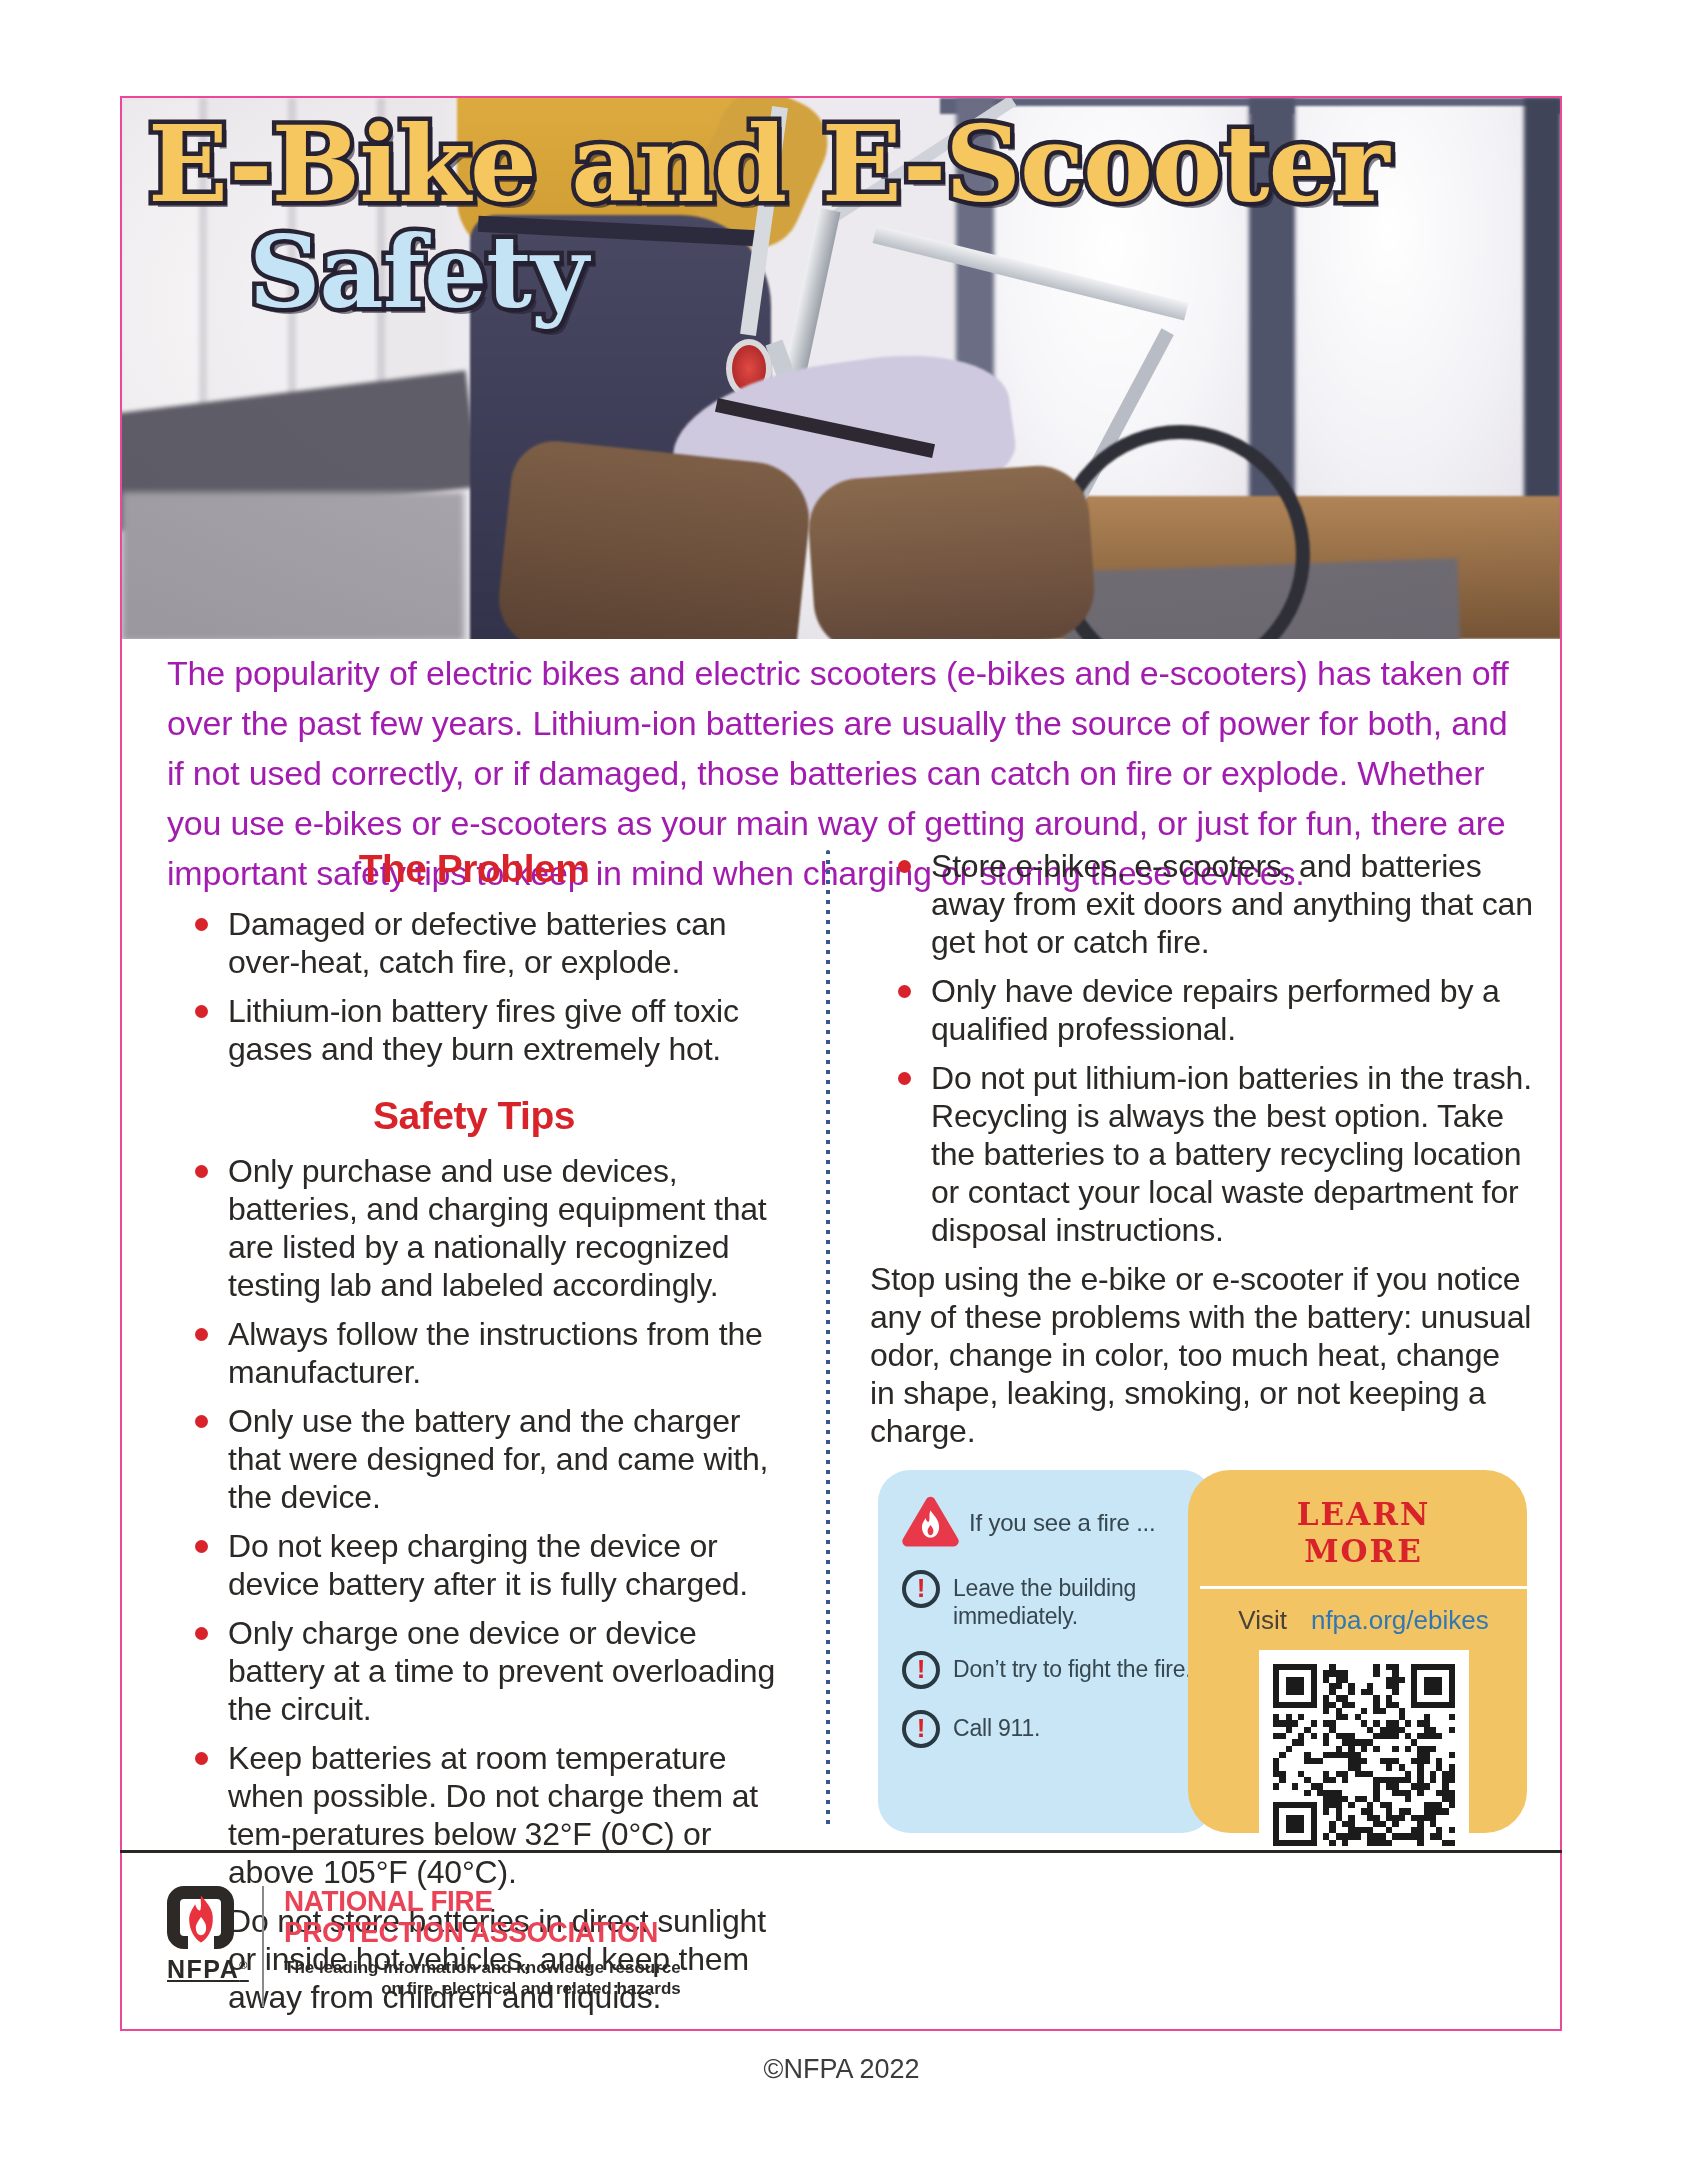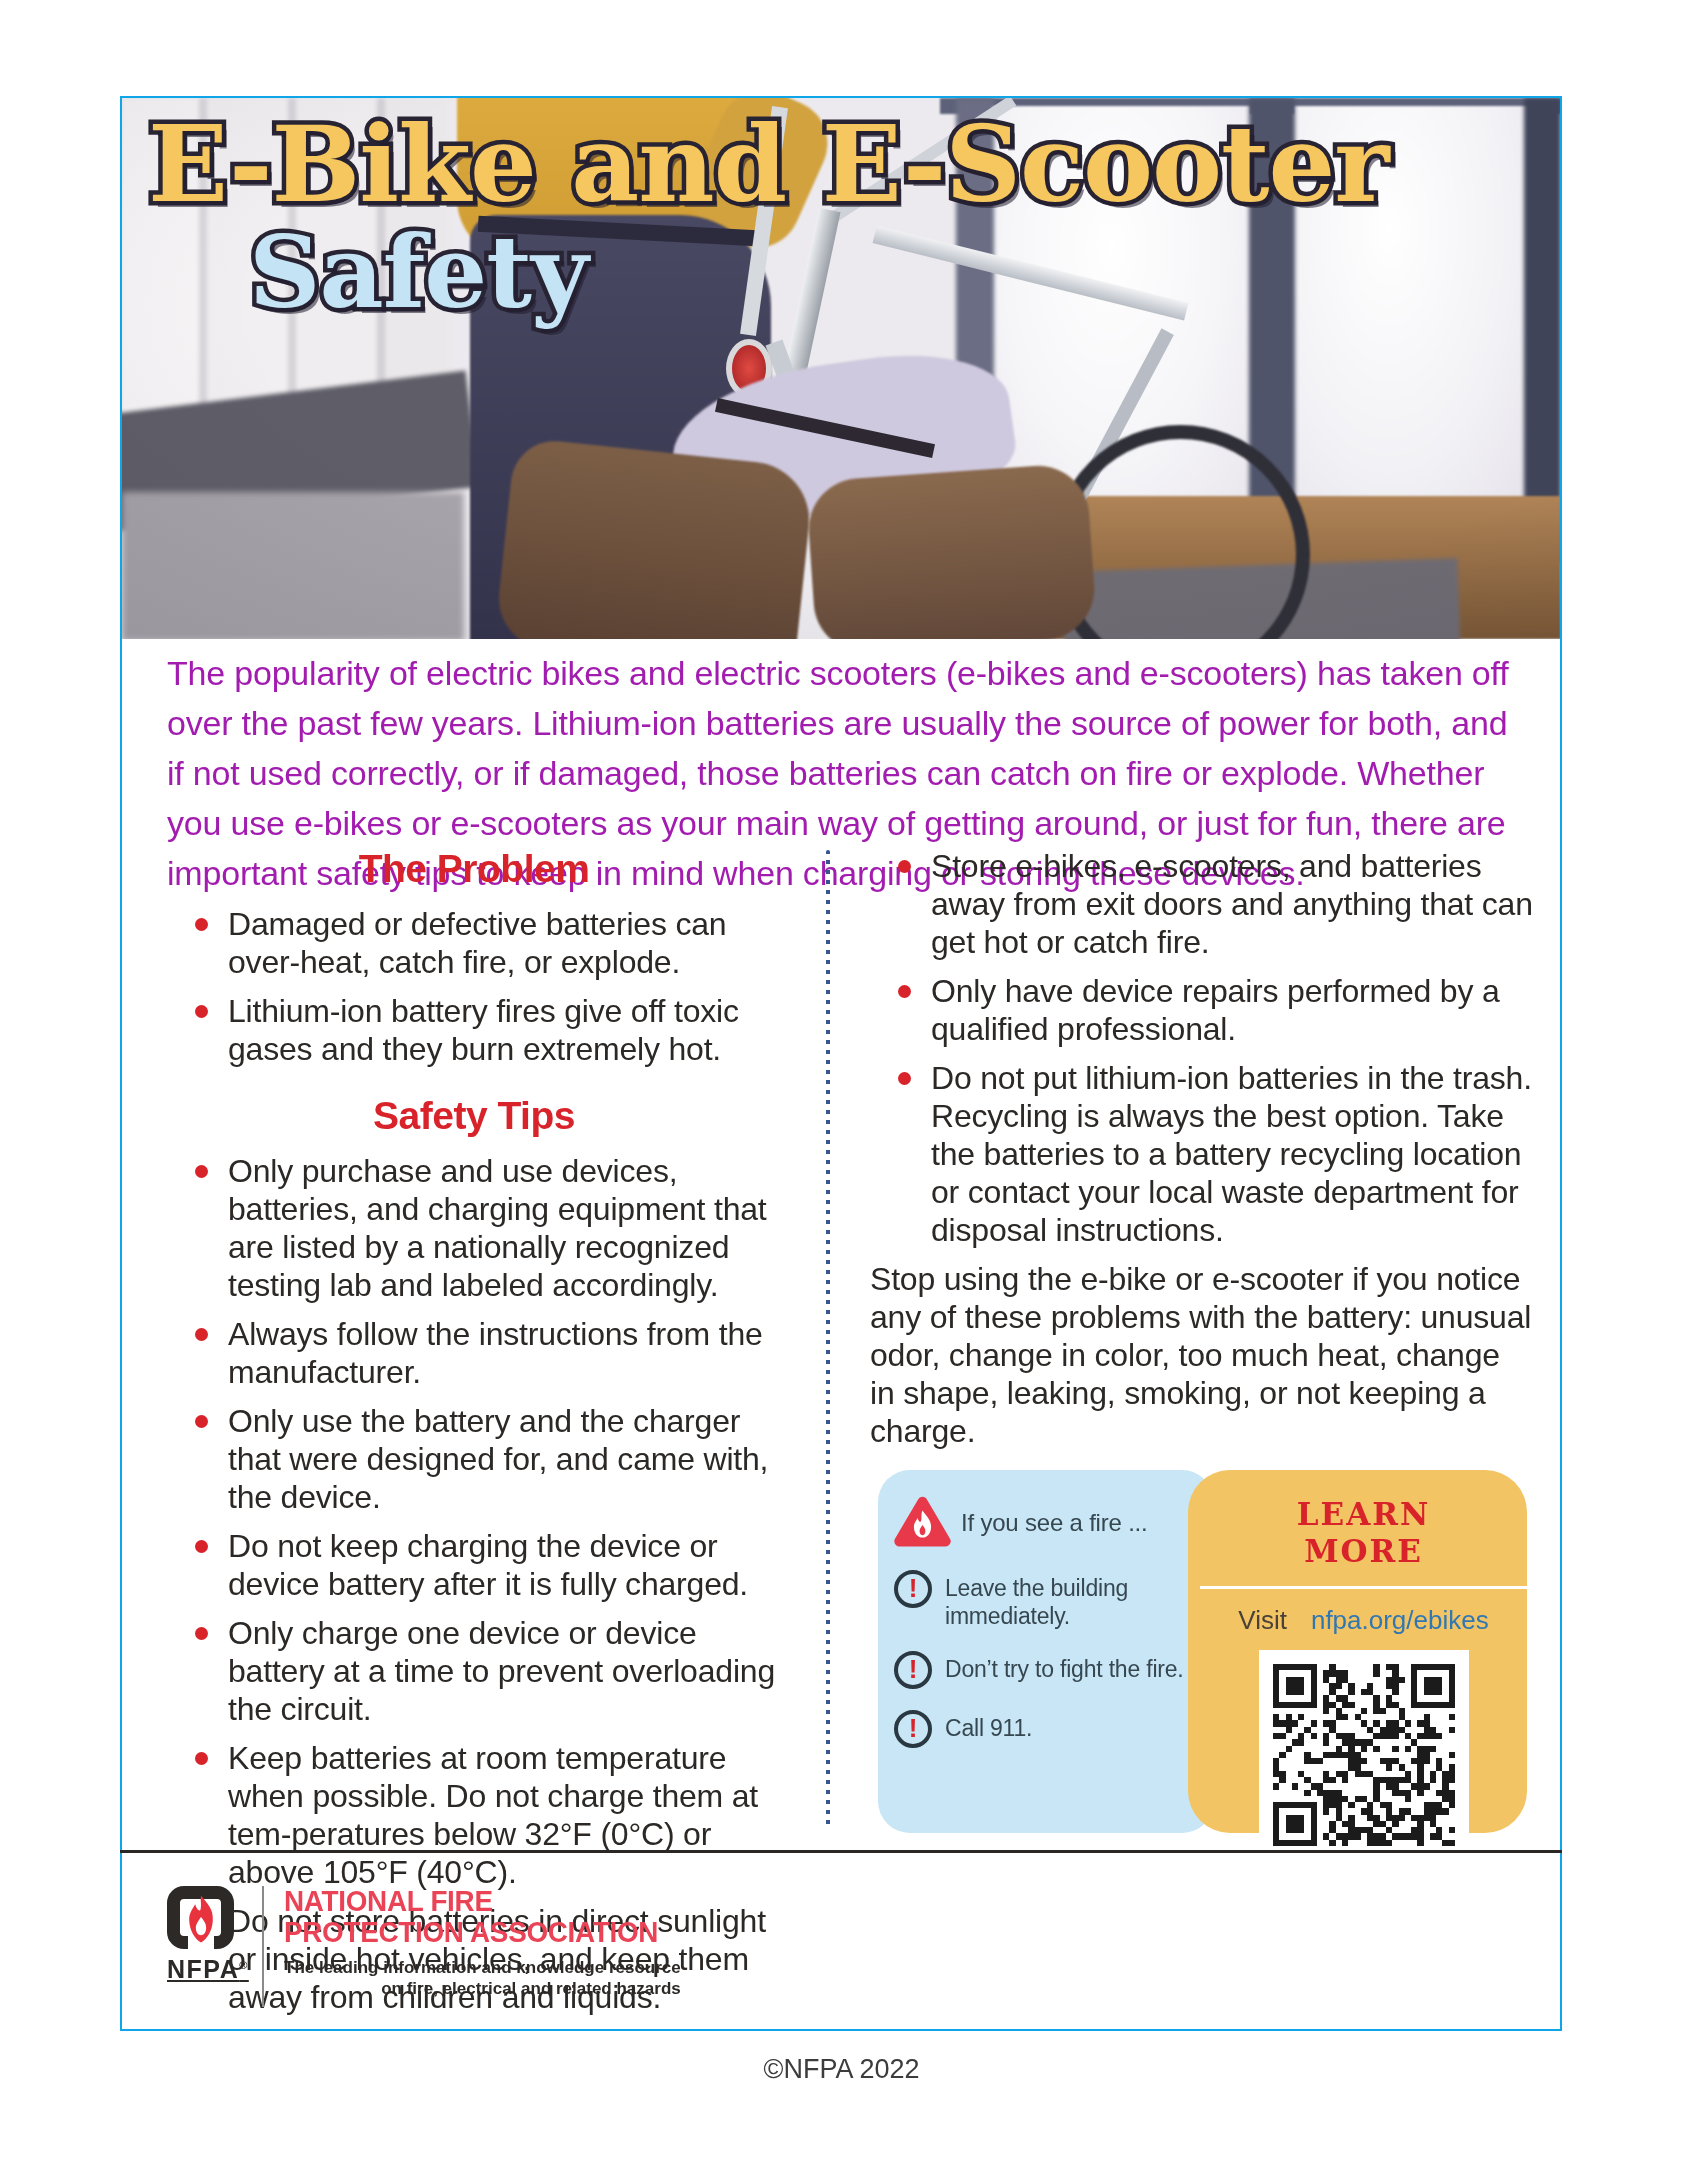--- a/index.html
+++ b/index.html
@@ -1,18 +1,18 @@
 <!DOCTYPE html>
 <html><head>
 <meta charset="utf-8">
 <style>
   * { box-sizing: border-box; margin: 0; padding: 0; }
   html,body { width:1683px; height:2178px; background:#ffffff; font-family:"Liberation Sans", sans-serif; position:relative; overflow:hidden; }
 
-  .frame { position:absolute; left:120px; top:96px; width:1442px; height:1935px; border:2px solid #0ea5e9; background:#fff; }
+  .frame { position:absolute; left:120px; top:96px; width:1442px; height:1935px; border:2px solid #ec4899; background:#fff; }
 
   
   .hero { position:absolute; left:0; top:0; width:100%; height:541px; overflow:hidden; background:#eceaee; }
   .hero div { position:absolute; }
   .ph-lockers { left:0; top:0; width:327px; height:337px; filter:blur(2px);
     background:linear-gradient(90deg,#f7f5f6 0 77px,#d9d6db 77px 85px,#f1eff1 85px 166px,#d5d2d8 166px 174px,#efedef 174px 255px,#d2cfd5 255px 263px,#eae8ea 263px 327px); }
   .ph-bench { left:-24px; top:295px; width:376px; height:117px; background:#5f5e68; transform:rotate(-7deg); filter:blur(2px); }
   .ph-bench-floor { left:0; top:394px; width:342px; height:149px; background:#a7a3aa; filter:blur(3px); }
   .ph-doortop { left:818px; top:0; width:621px; height:16px; background:#5d617a; filter:blur(1px); }
   .ph-window-left { left:851px; top:8px; width:277px; height:404px; filter:blur(1px);
@@ -67,21 +67,21 @@
   h2.section.gap { margin-top:26px; }
 
   ul.bullets { list-style:none; }
   ul.bullets li { position:relative; padding-left:61px; font-size:32px; line-height:38px; color:#2b2826; margin-bottom:11px; letter-spacing:-0.2px; }
   ul.bullets li::before { content:""; position:absolute; left:28px; top:13px; width:13px; height:13px; border-radius:50%; background:#d8232a; }
 
   .signs-para { font-size:32px; line-height:38px; color:#2b2826; letter-spacing:-0.2px; margin-top:4px; }
 
   
   .boxes { position:relative; margin-top:20px; height:363px; }
-  .fire-box { position:absolute; left:8px; top:0; width:336px; height:363px; background:#c8e6f6; border-radius:32px; padding:26px 14px 0 16px; }
+  .fire-box { position:absolute; left:8px; top:0; width:336px; height:363px; background:#c8e6f6; border-radius:32px; padding:26px 14px 0 24px; }
   .fire-head { display:flex; align-items:center; gap:10px; }
   .fire-head .txt { font-size:24px; color:#374750; letter-spacing:-0.2px; }
   .fire-icon { flex:0 0 auto; width:57px; height:53px; }
   .fire-item { display:flex; gap:13px; margin-top:21px; align-items:flex-start; }
   .excl { flex:0 0 auto; width:38px; height:38px; border:4px solid #2a3842; border-radius:50%; display:flex; align-items:center; justify-content:center; color:#d8232a; font-weight:bold; font-size:26px; line-height:1; padding-bottom:2px; }
   .fire-item .txt { font-size:23px; line-height:28px; color:#374750; letter-spacing:-0.2px; padding-top:4px; }
 
   .learn-box { position:absolute; left:318px; top:0; width:339px; height:363px; background:#f3c464; border-radius:42px; padding:22px 0 0 12px; text-align:center; }
   .learn-head { font-family:"DejaVu Serif", serif; font-weight:bold; font-size:31px; line-height:1.2; letter-spacing:2px; color:#d8232a; width:178px; margin:4px auto 0; }
   .learn-divider { height:3px; background:#ffffff; margin-top:16px; }

